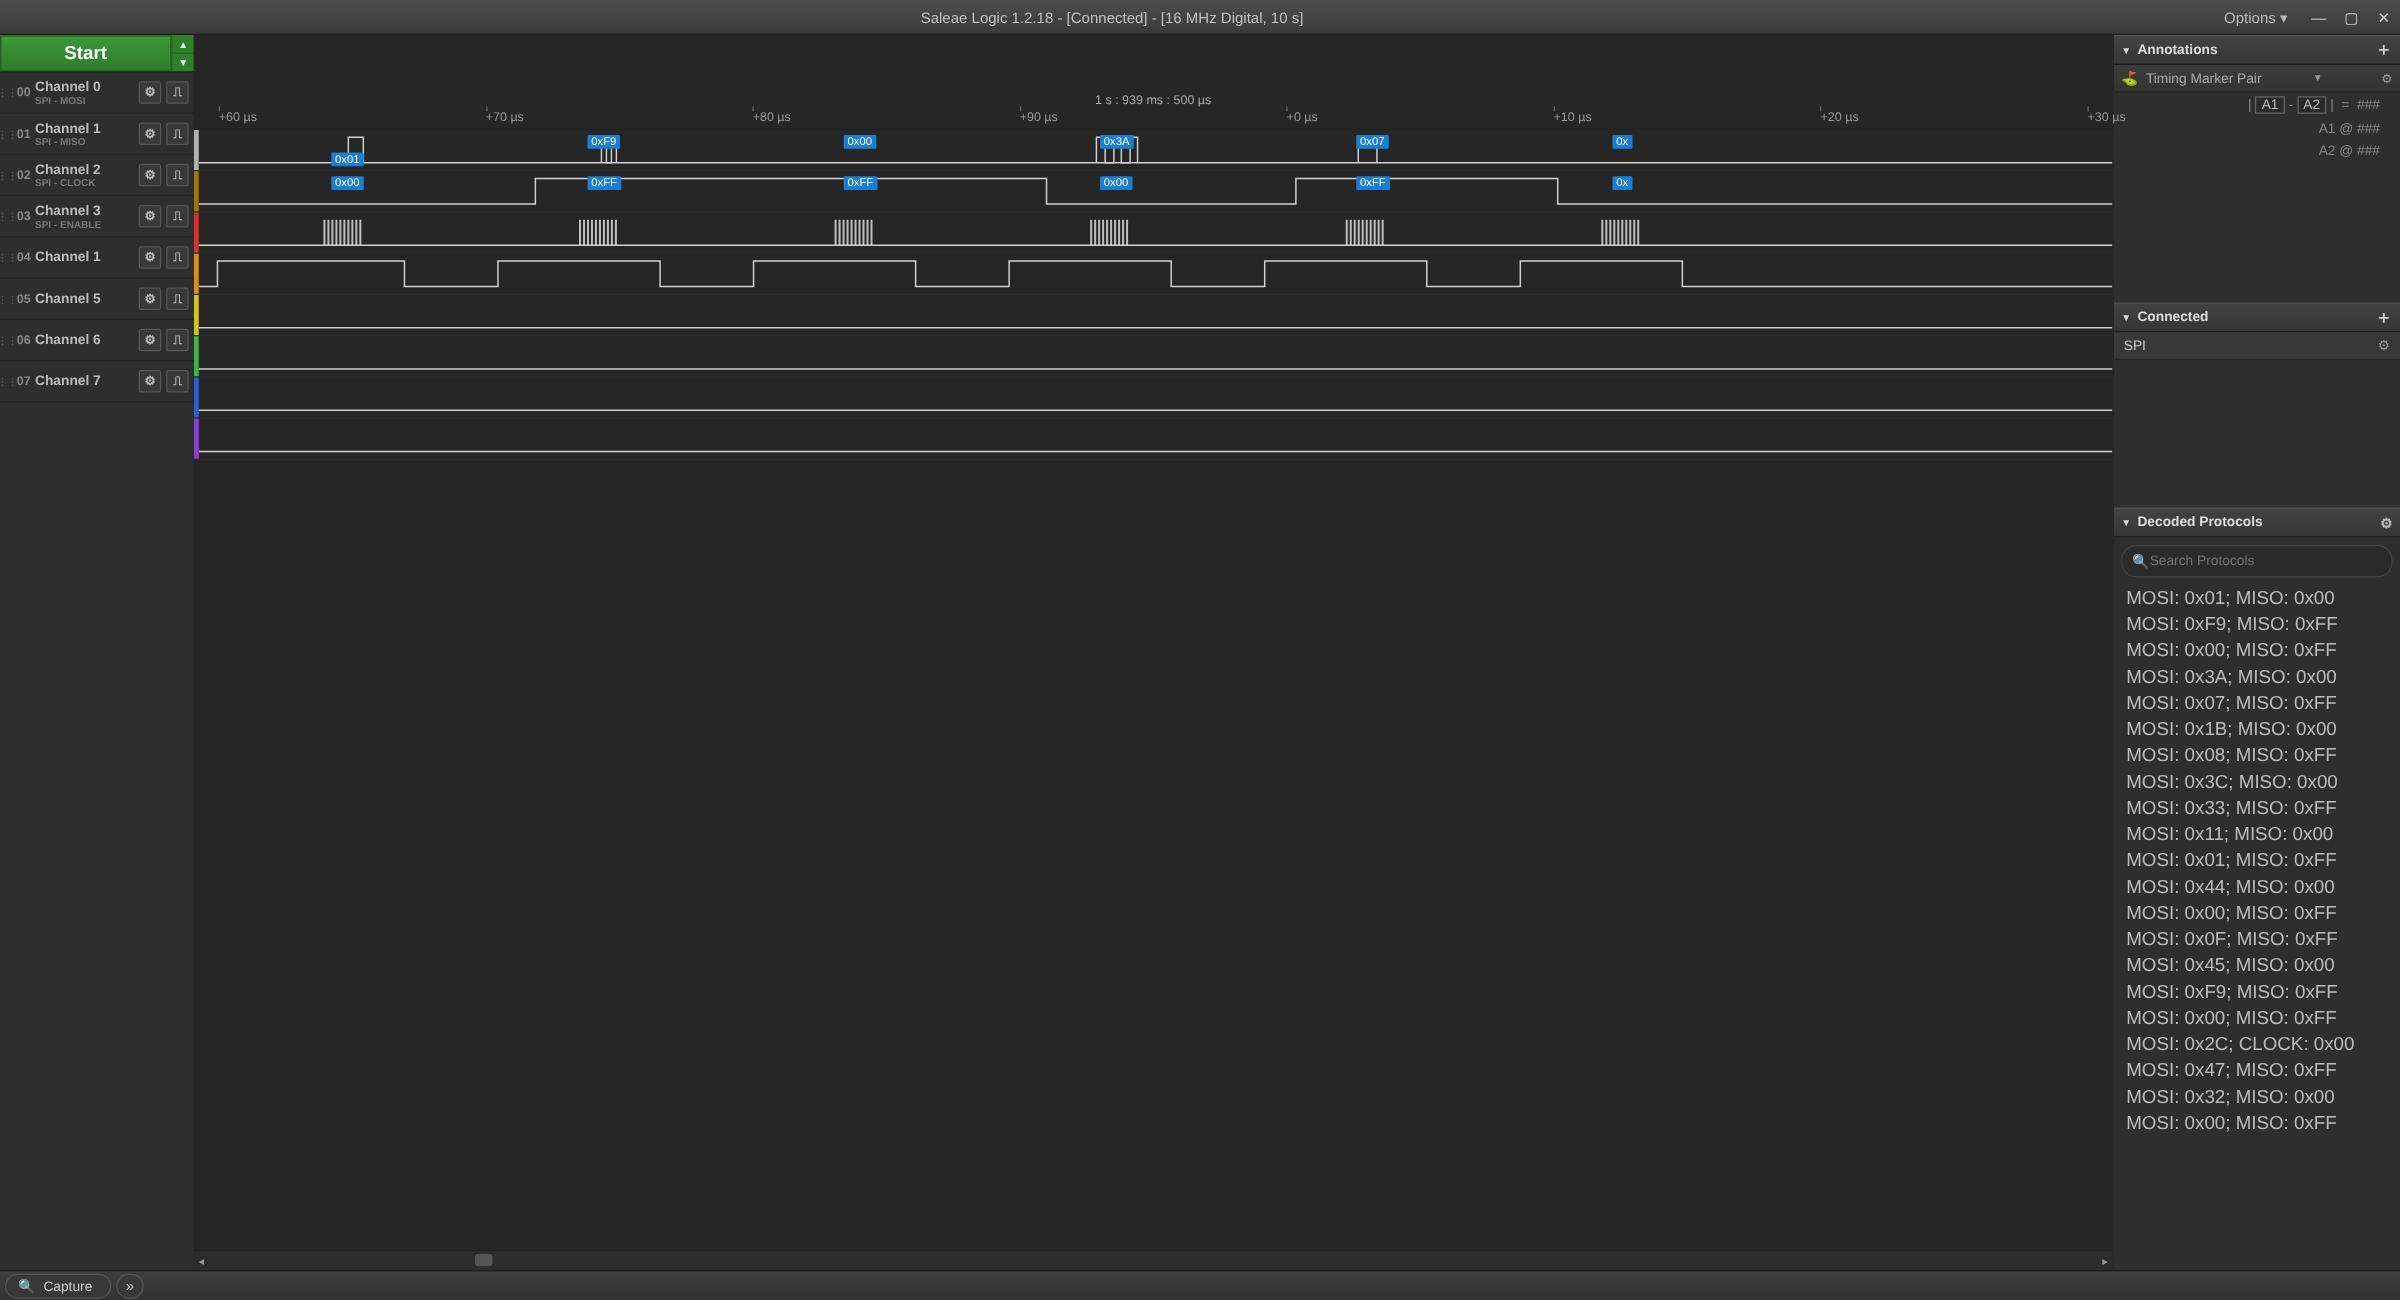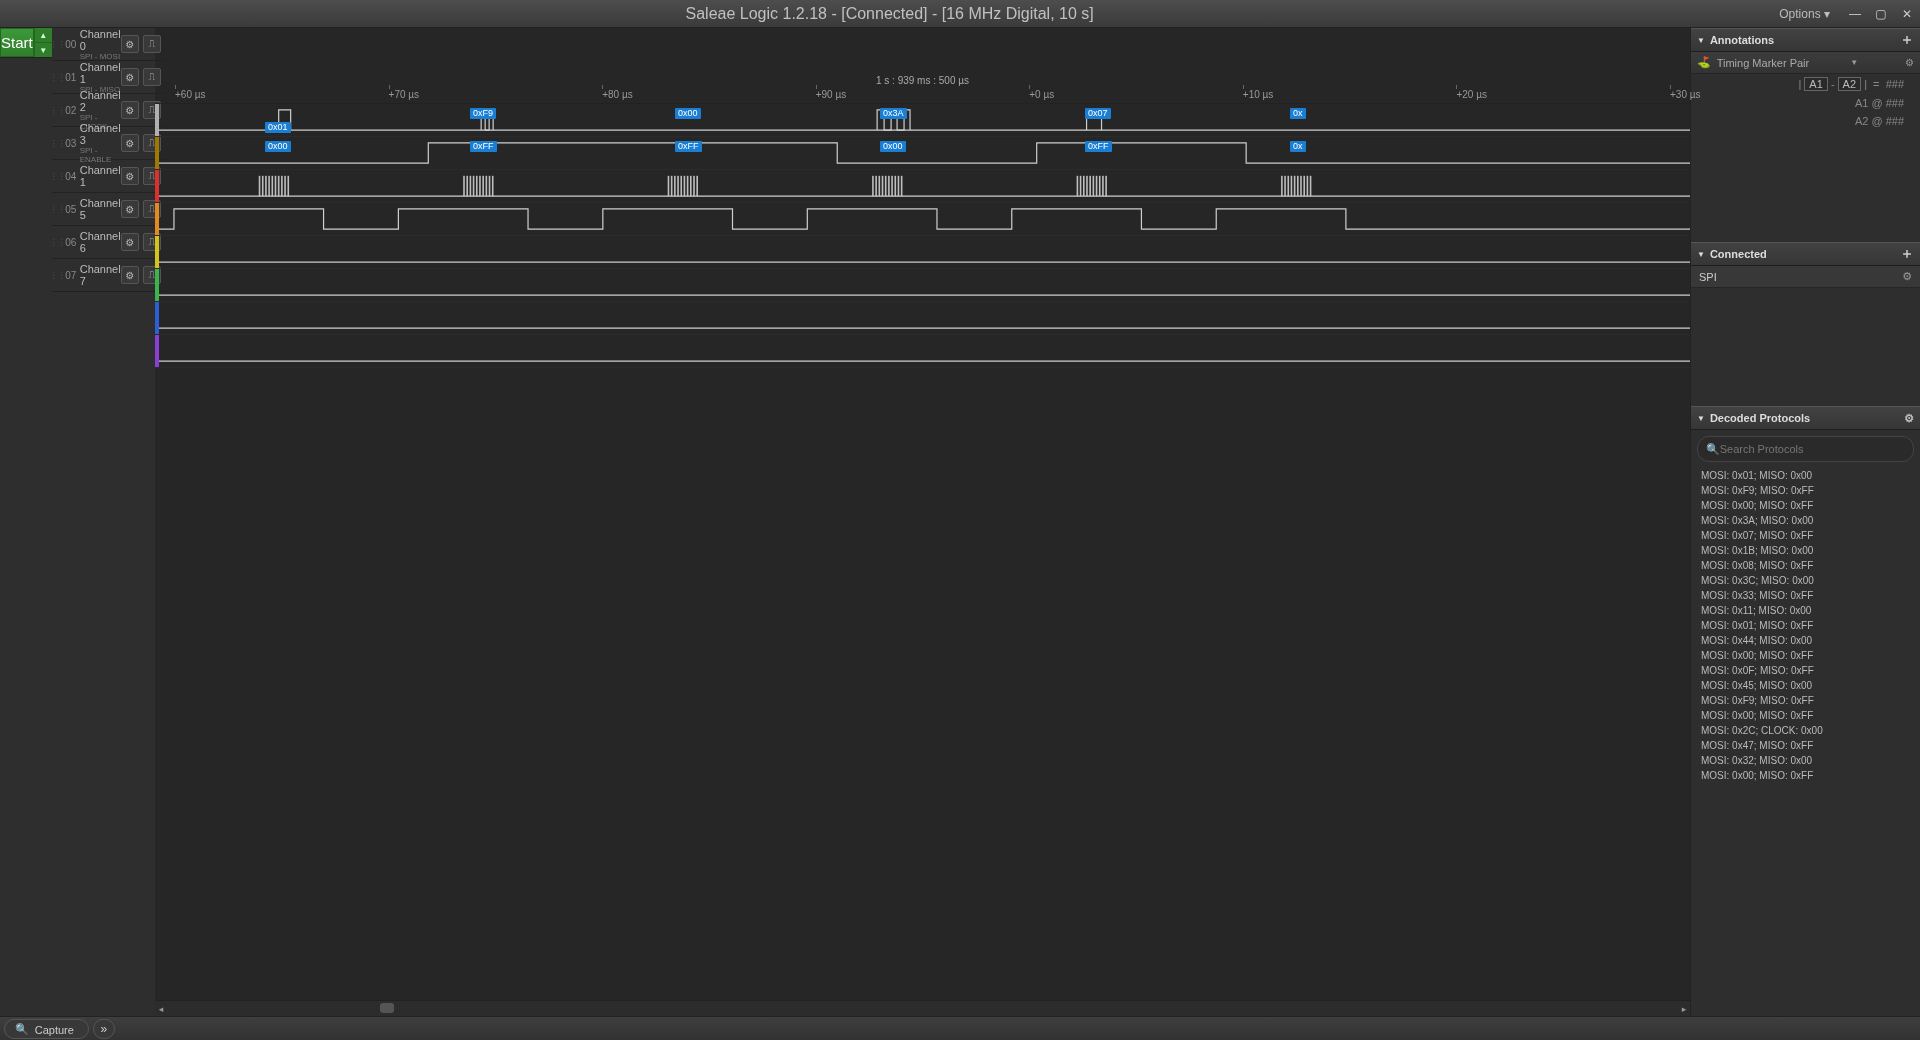--- a/index.html
+++ b/index.html
@@ -1,24 +1,24 @@
 <!DOCTYPE html>
 <html><head>
 <meta charset="utf-8">
 <style>
 * { margin:0; padding:0; box-sizing:border-box; font-family:"Segoe UI",Arial,sans-serif; -webkit-user-select:none; user-select:none;}
 body { background:#2a2a2a; color:#ccc; font-size:11px; overflow:hidden; width:1920px; height:1040px; position:relative;}
 
 .title-bar{height:28px; background:linear-gradient(#4d4d4d,#3a3a3a); display:flex; align-items:center; border-bottom:1px solid #222;}
-.title-bar .title{flex:1; text-align:center; color:#c0c0c0; font-size:16px;}
+.title-bar .title{flex:1; text-align:center; color:#c0c0c0; font-size:12px;}
 .title-bar .options{color:#bbb; margin-right:12px; cursor:pointer; font-size:12px;}
 .win-btn{width:26px;height:20px;color:#ccc;display:flex;align-items:center;justify-content:center;cursor:pointer;font-size:12px;}
 
 .main{display:flex; height:calc(100% - 28px - 24px);}
-.left{width:155px; background:#2e2e2e; display:flex; }
+.left{width:155px; background:#2e2e2e; display:flex; flex-direction:column;font-weight:bold;}
 .start-row{display:flex;height:30px;border-bottom:1px solid #222;}
 .start-btn{flex:1;background:linear-gradient(#3d983a,#2f7e2b);border:1px solid #256621;color:#fff;font-size:15px;display:flex;align-items:center;justify-content:center;cursor:pointer;}
 .spin{width:18px;display:flex;flex-direction:column;background:#2f7e2b;}
 .spin div{flex:1;display:flex;align-items:center;justify-content:center;color:#d4ffd2;font-size:8px;border-left:1px solid #256621;cursor:pointer;}
 .spin div:first-child{border-bottom:1px solid #256621}
 .channel{height:33px;border-bottom:1px solid #222;display:flex;align-items:center;color:#999;position:relative;}
 .channel .handle{width:12px;height:100%;display:flex;align-items:center;justify-content:center;color:#555;font-size:8px;line-height:3px;}
 .channel .idx{width:14px;text-align:center;color:#888;font-size:10px;}
 .channel .lbls{flex:1;display:flex;flex-direction:column;justify-content:center;padding-left:2px;}
 .channel .name{color:#bbb;font-size:11px;}
@@ -48,21 +48,21 @@
 .panel-body{background:#2e2e2e;color:#aaa;font-size:11px;}
 .timing-row{height:22px;display:flex;align-items:center;padding:0 6px;color:#aaa;background:linear-gradient(#3c3c3c,#333);border-bottom:1px solid #252525;}
 .timing-row .gear{margin-left:auto;font-size:10px;color:#999;cursor:pointer;}
 .marker-lines div{padding:3px 16px;color:#888;text-align:right;}
 .marker-box{display:inline-block;border:1px solid #666;padding:0 4px;color:#bbb;background:#2a2a2a;}
 .analyzer-item{height:22px;display:flex;align-items:center;padding:0 8px;background:#383838;border-bottom:1px solid #252525;color:#ccc;}
 .analyzer-item .gear{margin-left:auto;color:#999;cursor:pointer;}
 .search-box{margin:6px;height:26px;border:1px solid #444;border-radius:12px;background:#2a2a2a;display:flex;align-items:center;padding:0 8px;color:#888;}
 .search-box input{flex:1;background:transparent;border:none;outline:none;color:#ccc;font-size:11px;}
 .dec-list{flex:1;overflow-y:auto;}
-.dec-list div{padding:2px 10px;color:#bbb;font-size:10px;white-space:nowrap;}
+.dec-list div{padding:2px 10px;color:#bbb;font-size:15px;white-space:nowrap;}
 
 .bottom{height:24px;background:linear-gradient(#3e3e3e,#323232);border-top:1px solid #222;display:flex;align-items:center;}
 .tab{height:20px;margin:0 4px;padding:2px 14px 0 10px;border:1px solid #555;border-radius:10px;background:#383838;color:#ccc;display:flex;align-items:center;gap:6px;cursor:pointer;font-size:11px;}
 .more-tab{width:22px;height:20px;border:1px solid #555;border-radius:10px;background:#383838;display:flex;align-items:center;justify-content:center;color:#ccc;font-size:12px;cursor:pointer;}
 </style>
 </head>
 <body>
 
 <div class="title-bar">
   <div class="title">Saleae Logic 1.2.18 - [Connected] - [16 MHz Digital, 10 s]</div>

